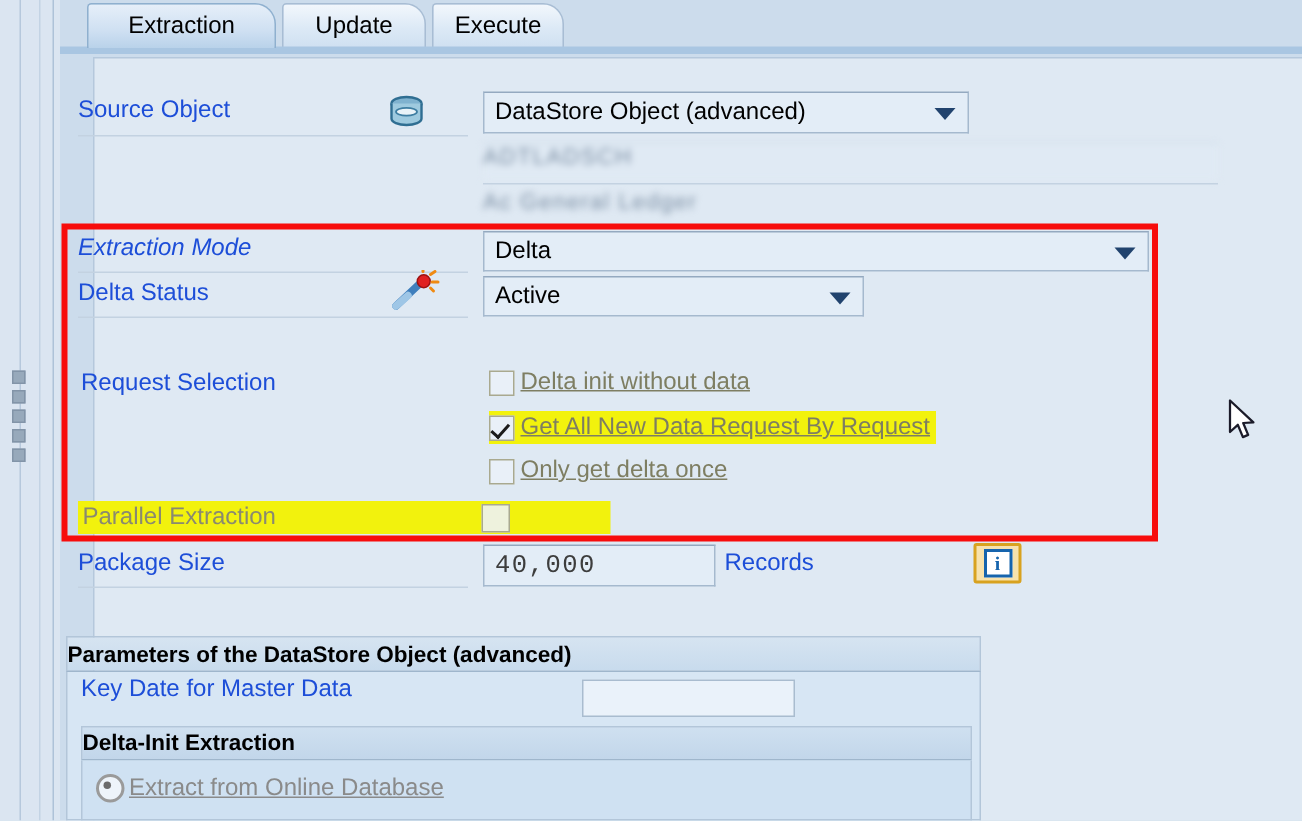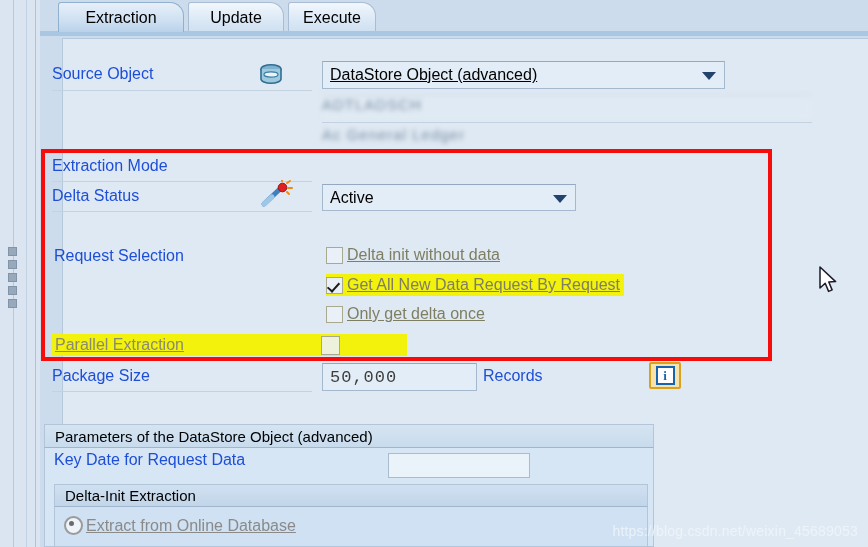--- a/index.html
+++ b/index.html
@@ -96,21 +96,21 @@
   }
 
   
   .lbl {
     position: absolute;
     font-size: 16px;
     color: #1d4ed8;
     white-space: nowrap;
     line-height: 1;
   }
-  .lbl.dim { color: #8a8a70; text-decoration: underline; }
+  .lbl.dim { color: #8a8a70; }
 
   .rowline {
     position: absolute;
     height: 1px;
     background: #c3d2e1;
   }
 
   
   .ddl {
     position: absolute;
@@ -238,21 +238,21 @@
   .sechdr {
     position: absolute;
     box-sizing: border-box;
     background: linear-gradient(to bottom, #d6e4f1 0%, #c8dbed 100%);
     border: 1px solid #b3c6d9;
     border-bottom-color: #9fb6cc;
     font-size: 15px;
     color: #000;
     display: flex;
     align-items: center;
-    padding-left: 10px;
+    font-weight: bold;
   }
   .secbody {
     position: absolute;
     box-sizing: border-box;
     background: #d7e6f4;
     border: 1px solid #b3c6d9;
     border-top: none;
   }
 
   
@@ -333,36 +333,40 @@
   <div class="panel"></div>
 
   <div class="lbl" style="left:52px; top:66px;">Source Object</div>
   <svg class="" style="position:absolute; left:258px; top:63px;" width="26" height="24" viewBox="0 0 26 24">
     <ellipse cx="13" cy="6" rx="10" ry="4.3" fill="#7fb2cf" stroke="#2f6e92" stroke-width="1.6"></ellipse>
     <path d="M3 6 v10 a10 4.3 0 0 0 20 0 V6" fill="#9ecadf" stroke="#2f6e92" stroke-width="1.6"></path>
     <ellipse cx="13" cy="11.5" rx="7" ry="2.6" fill="#e9f3f8" stroke="#3e7ea2" stroke-width="1.2"></ellipse>
   </svg>
   <div class="rowline" style="left:52px; top:90px; width:260px;"></div>
 
-  <div class="ddl" style="left:322px; top:61px; width:403px; height:28px;text-decoration:underline;">
+  <div class="ddl" style="left:322px; top:61px; width:324px; height:28px;">
     <span>DataStore Object (advanced)</span>
     <span class="arrow"></span>
   </div>
 
   <div class="redacted sunken" style="left:322px; top:95px; width:490px; height:24px;">
     <span>ADTLADSCH</span>
   </div>
   <div class="rowline" style="left:322px; top:122px; width:490px;"></div>
 
   <div class="redacted" style="left:322px; top:126px; width:300px; height:24px;">
     <span>Ac General Ledger</span>
   </div>
 
-  <div class="lbl" style="left:52px; top:158px;">Extraction Mode</div>
+  <div class="lbl" style="left:52px; top:158px;font-style:italic;">Extraction Mode</div>
   <div class="rowline" style="left:52px; top:181px; width:260px;"></div>
+  <div class="ddl" style="left:322px; top:154px; width:444px; height:27px;">
+    <span>Delta</span>
+    <span class="arrow"></span>
+  </div>
 
   <div class="lbl" style="left:52px; top:188px;">Delta Status</div>
   <div class="rowline" style="left:52px; top:211px; width:260px;"></div>
   <svg style="position:absolute; left:258px; top:180px;" width="36" height="28" viewBox="0 0 36 28">
     <line x1="6" y1="24" x2="23" y2="8" stroke="#3f7fbd" stroke-width="5" stroke-linecap="round"></line>
     <line x1="6" y1="24" x2="14" y2="17" stroke="#9ec6e6" stroke-width="5" stroke-linecap="round"></line>
     <circle cx="24.5" cy="7.5" r="4.3" fill="#e02020" stroke="#9c1111" stroke-width="1"></circle>
     <line x1="29" y1="3" x2="32" y2="1" stroke="#f08a12" stroke-width="2" stroke-linecap="round"></line>
     <line x1="30" y1="8" x2="34" y2="8" stroke="#f08a12" stroke-width="2" stroke-linecap="round"></line>
     <line x1="24" y1="1" x2="24" y2="-1" stroke="#f08a12" stroke-width="2" stroke-linecap="round"></line>
@@ -390,46 +394,45 @@
     <span class="cblabel">Get All New Data Request By Request</span>
   </div>
 
   <div class="hl" style="position:absolute; left:52px; top:334px; width:355px; height:22px;"></div>
   <div class="lbl dim" style="left:55px; top:337px; z-index:2;">Parallel Extraction</div>
   <span class="cbox" style="position:absolute; left:321px; top:336px; z-index:2; width:19px; height:19px; background:#eef2dd;"></span>
 
   <div class="lbl" style="left:52px; top:368px;">Package Size</div>
   <div class="rowline" style="left:52px; top:391px; width:260px;"></div>
   <div class="txtbox" style="left:322px; top:363px; width:155px; height:28px;">
-    <span>50,000</span>
+    <span>40,000</span>
   </div>
   <div class="lbl" style="left:483px; top:368px;">Records</div>
   <div class="infobtn" style="left:649px; top:362px;">
     <span class="i">i</span>
   </div>
 
   <div class="sechdr" style="left:44px; top:424px; width:610px; height:24px;">
     <span>Parameters of the DataStore Object (advanced)</span>
   </div>
   <div class="secbody" style="left:44px; top:448px; width:610px; height:99px;"></div>
 
-  <div class="lbl" style="left:54px; top:452px; z-index:3;">Key Date for Request Data</div>
+  <div class="lbl" style="left:54px; top:452px; z-index:3;">Key Date for Master Data</div>
   <div class="blankbox" style="left:388px; top:453px; width:142px; height:25px; z-index:3;"></div>
 
   <div class="sechdr" style="left:54px; top:484px; width:594px; height:23px; z-index:3; background:linear-gradient(to bottom,#cfe0f0 0%,#c2d6ea 100%);">
     <span>Delta-Init Extraction</span>
   </div>
   <div style="position:absolute; left:54px; top:507px; width:594px; height:40px; background:#cfe1f2; border:1px solid #b3c6d9; border-top:none; box-sizing:border-box; z-index:3;"></div>
 
   <div class="cbrow" style="left:64px; top:516px; z-index:4;align-items:center;">
     <span class="radio on"></span>
     <span class="cblabel" style="color:#8a8a8a; margin-left:3px;">Extract from Online Database</span>
   </div>
 
   <div class="redbox"></div>
 
-  <div class="watermark">https://blog.csdn.net/weixin_45689053</div>
 
   <svg class="cursor" width="22" height="30" viewBox="0 0 22 30">
     <path d="M2 1 L2 22 L7.2 17.2 L10.6 25.4 L14.1 23.9 L10.8 16 L17.6 15.6 Z" fill="#ffffff" stroke="#1b1b29" stroke-width="1.5" stroke-linejoin="round"></path>
   </svg>
 
 </div>
 
 </body></html>

